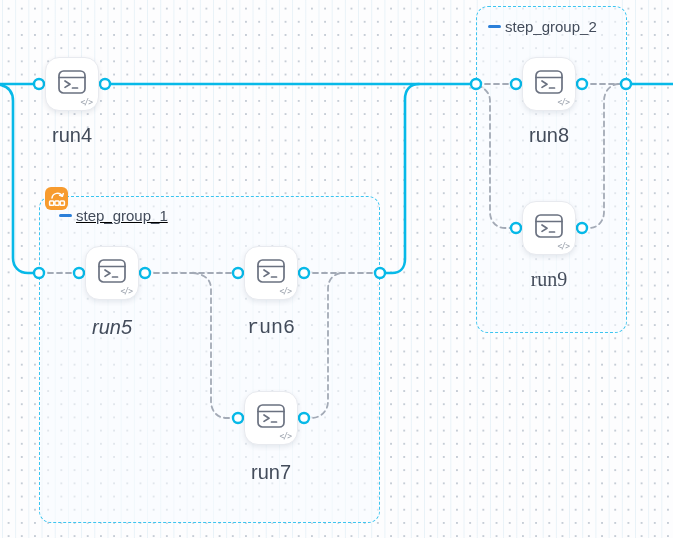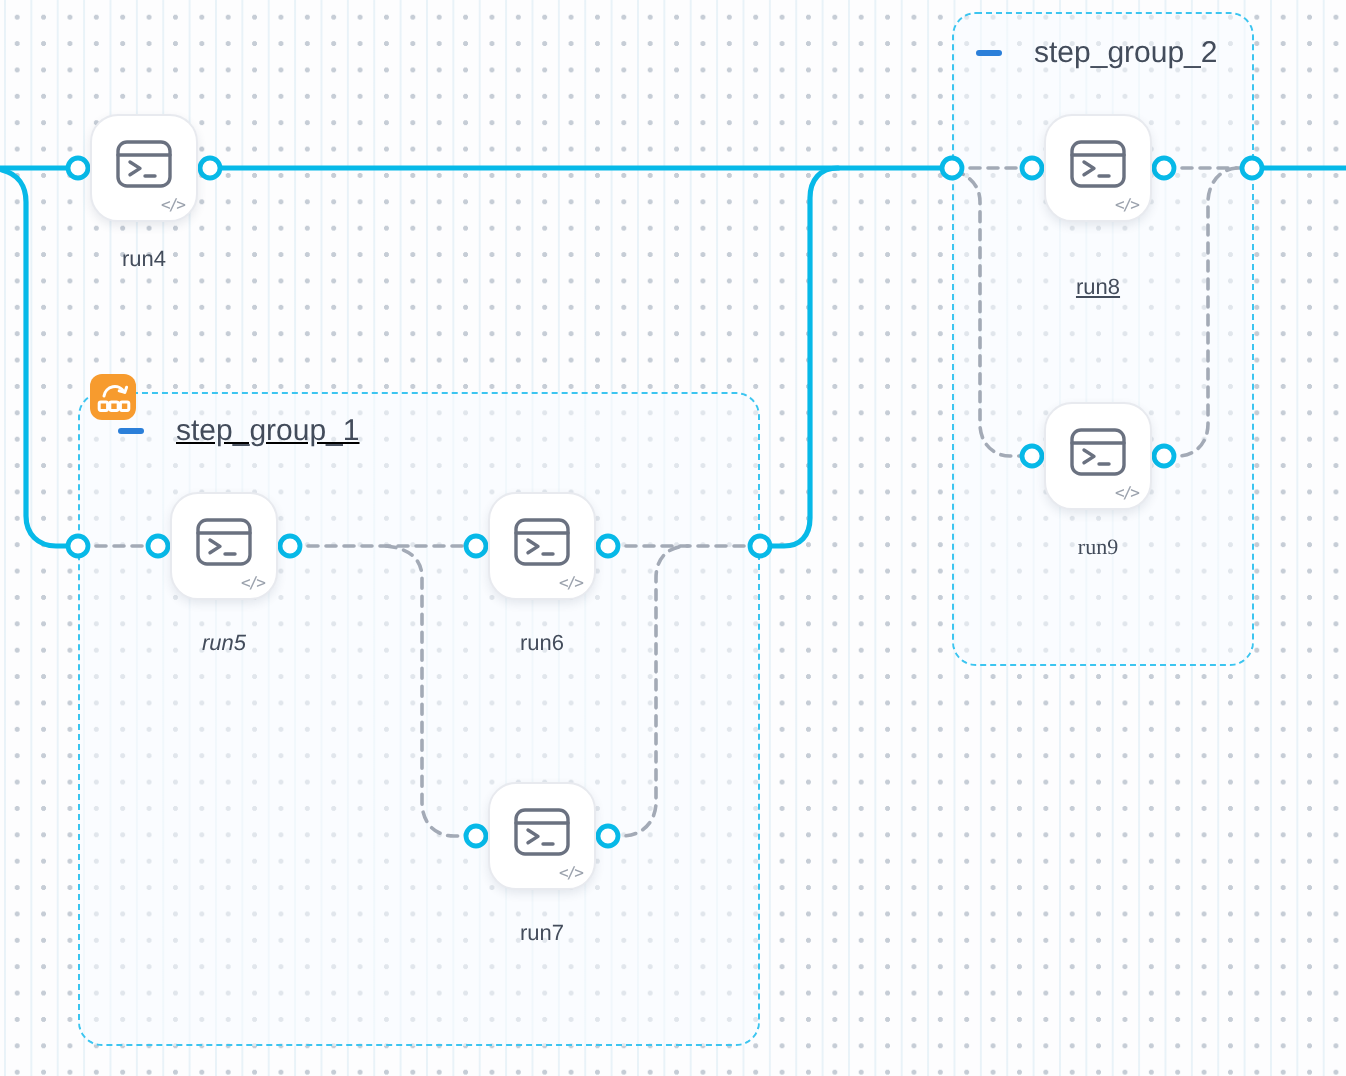--- a/index.html
+++ b/index.html
@@ -15,21 +15,21 @@
     background-image:
       linear-gradient(to right, rgba(186,218,234,0.30) 1px, transparent 1px),
       radial-gradient(circle, #c6cdd6 1.1px, transparent 1.4px);
     background-size:13.2px 13.2px,13.2px 13.2px;
     background-position:2px 2px,2px 2px;
   }
   .group{
     position:absolute;border:1.6px dashed var(--group_border);border-radius:12px;
     background:rgba(248,252,255,0.55);z-index:1;box-sizing:border-box;
   }
-  .group-header{position:absolute;display:flex;align-items:center;gap:16px;z-index:4;}
+  .group-header{position:absolute;display:flex;align-items:center;gap:4px;z-index:4;}
   .collapse-btn{
     width:13px;height:13px;display:flex;align-items:center;justify-content:center;cursor:pointer;
   }
   .collapse-btn .bar{width:13px;height:3px;border-radius:2px;background:var(--collapse);}
   .group-label{font-size:15px;color:var(--label);white-space:nowrap;}
   .badge{
     position:absolute;width:23px;height:23px;border-radius:6px;background:var(--badge);
     display:flex;align-items:center;justify-content:center;z-index:5;
   }
   svg.edges{position:absolute;left:0;top:0;z-index:2;pointer-events:none;}
@@ -40,21 +40,21 @@
     position:absolute;width:54px;height:54px;background:#fff;border:1px solid var(--node_border);
     border-radius:14px;z-index:3;box-shadow:0 2px 5px rgba(40,60,90,0.10);
     display:flex;align-items:center;justify-content:center;cursor:pointer;box-sizing:border-box;
   }
   .node .term{margin-top:-4px;}
   .node .code-glyph{
     position:absolute;right:6px;bottom:3px;font-size:8px;color:#9ba2ad;
     font-family:"DejaVu Sans Mono",monospace;letter-spacing:-1px;
   }
   .node-label{
-    position:absolute;width:94px;text-align:center;font-size:11px;color:var(--label);z-index:3;
+    position:absolute;width:94px;text-align:center;font-size:20px;color:var(--label);z-index:3;
   }
 </style>
 </head>
 <body>
 
 <div class="canvas">
 
   <div class="group" style="left:39px;top:196px;width:341px;height:327px;">
     <div class="badge" style="left:5px;top:-10px;">
       <svg width="22" height="22" viewBox="0 0 22 22" fill="none" stroke="#ffffff" stroke-width="1.5" stroke-linecap="round" stroke-linejoin="round">
@@ -142,21 +142,21 @@
 
   <div class="node" style="left:244px;top:246px;">
     <svg class="term" width="30" height="28" viewBox="0 0 30 28" fill="none" stroke="#6a7180" stroke-width="1.7" stroke-linecap="round" stroke-linejoin="round">
       <rect x="2" y="3" width="26" height="22" rx="4.5"></rect>
         <path d="M2 9.5 H28"></path>
         <path d="M8 13 l5 3.2 -5 3.2"></path>
         <path d="M15.5 20 H20.5"></path>
     </svg>
     <span class="code-glyph">&lt;/&gt;</span>
   </div>
-  <div class="node-label" style="left:224px;top:316px;">run6</div>
+  <div class="node-label" style="left:224px;top:316px;font-family:Liberation Mono, monospace;">run6</div>
 
   <div class="node" style="left:244px;top:391px;">
     <svg class="term" width="30" height="28" viewBox="0 0 30 28" fill="none" stroke="#6a7180" stroke-width="1.7" stroke-linecap="round" stroke-linejoin="round">
       <rect x="2" y="3" width="26" height="22" rx="4.5"></rect>
         <path d="M2 9.5 H28"></path>
         <path d="M8 13 l5 3.2 -5 3.2"></path>
         <path d="M15.5 20 H20.5"></path>
     </svg>
     <span class="code-glyph">&lt;/&gt;</span>
   </div>
@@ -164,21 +164,21 @@
 
   <div class="node" style="left:522px;top:57px;">
     <svg class="term" width="30" height="28" viewBox="0 0 30 28" fill="none" stroke="#6a7180" stroke-width="1.7" stroke-linecap="round" stroke-linejoin="round">
       <rect x="2" y="3" width="26" height="22" rx="4.5"></rect>
         <path d="M2 9.5 H28"></path>
         <path d="M8 13 l5 3.2 -5 3.2"></path>
         <path d="M15.5 20 H20.5"></path>
     </svg>
     <span class="code-glyph">&lt;/&gt;</span>
   </div>
-  <div class="node-label" style="left:502px;top:138px;text-decoration:underline;">run8</div>
+  <div class="node-label" style="left:502px;top:124px;">run8</div>
 
   <div class="node" style="left:522px;top:201px;">
     <svg class="term" width="30" height="28" viewBox="0 0 30 28" fill="none" stroke="#6a7180" stroke-width="1.7" stroke-linecap="round" stroke-linejoin="round">
       <rect x="2" y="3" width="26" height="22" rx="4.5"></rect>
         <path d="M2 9.5 H28"></path>
         <path d="M8 13 l5 3.2 -5 3.2"></path>
         <path d="M15.5 20 H20.5"></path>
     </svg>
     <span class="code-glyph">&lt;/&gt;</span>
   </div>

